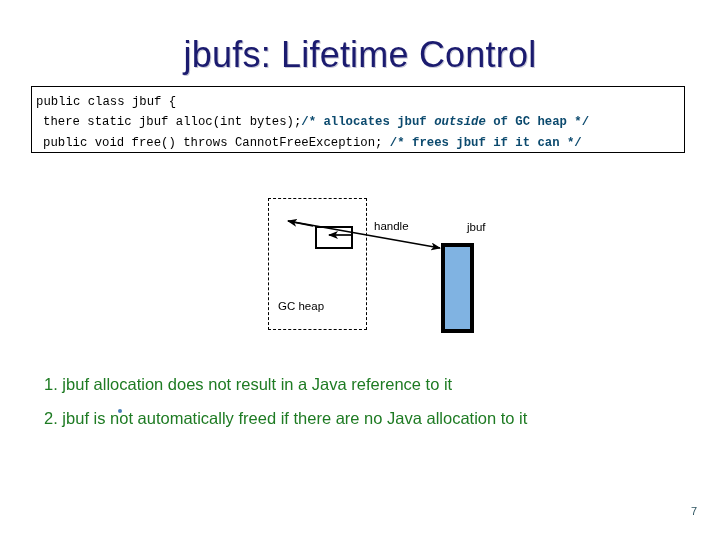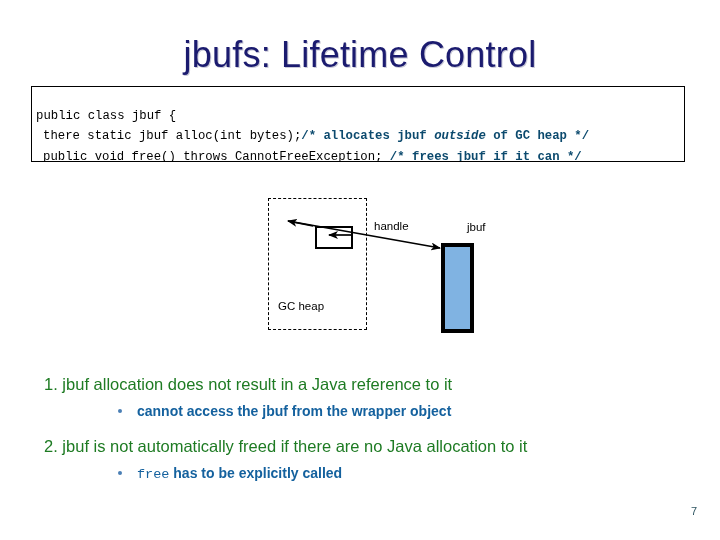--- a/index.html
+++ b/index.html
@@ -31,25 +31,25 @@
     text-shadow: 1px 1px 0 #c9c9d8;
     white-space: nowrap;
   }
 
   
   #code-box {
     position: absolute;
     left: 31px;
     top: 86px;
     width: 654px;
-    height: 76px;
+    height: 67px;
     border: 1px solid #000000;
     background: #ffffff;
     box-sizing: border-box;
-    padding: 19px 0 0 4px;
+    padding: 5px 0 0 4px;
     font-family: "Liberation Mono", "DejaVu Sans Mono", monospace;
     font-size: 12.3px;
     line-height: 20.3px;
     color: #000000;
     white-space: nowrap;
     overflow: hidden;
   }
   #code-box .ln { display: block; }
   #code-box .b  { font-weight: normal; }
   #code-box .cm {
@@ -220,25 +220,22 @@
     <line x1="58" y1="36" x2="33" y2="31" stroke="#000000" stroke-width="1.7" marker-end="url(#ah-left)"></line>
   </svg>
 </div>
 
 <div id="bullets">
   <p class="num-item">
     <span>1.</span>
     <span>jbuf allocation does not result in a Java reference to it</span>
   </p>
   <p class="sub-item">
-    <span class="dot"></span><span class="mono"></span><span>cannot access the jbuf from the wrapper object</span>
+    <span class="dot"></span><span class="mono"></span>
   </p>
 
   <p class="num-item">
     <span>2.</span>
     <span>jbuf is not automatically freed if there are no Java allocation to it</span>
   </p>
-  <p class="sub-item">
-    <span class="dot"></span><span class="mono">free</span><span> has to be explicitly called</span>
-  </p>
 </div>
 
 <div id="page-number">7</div>
 
 </body></html>

